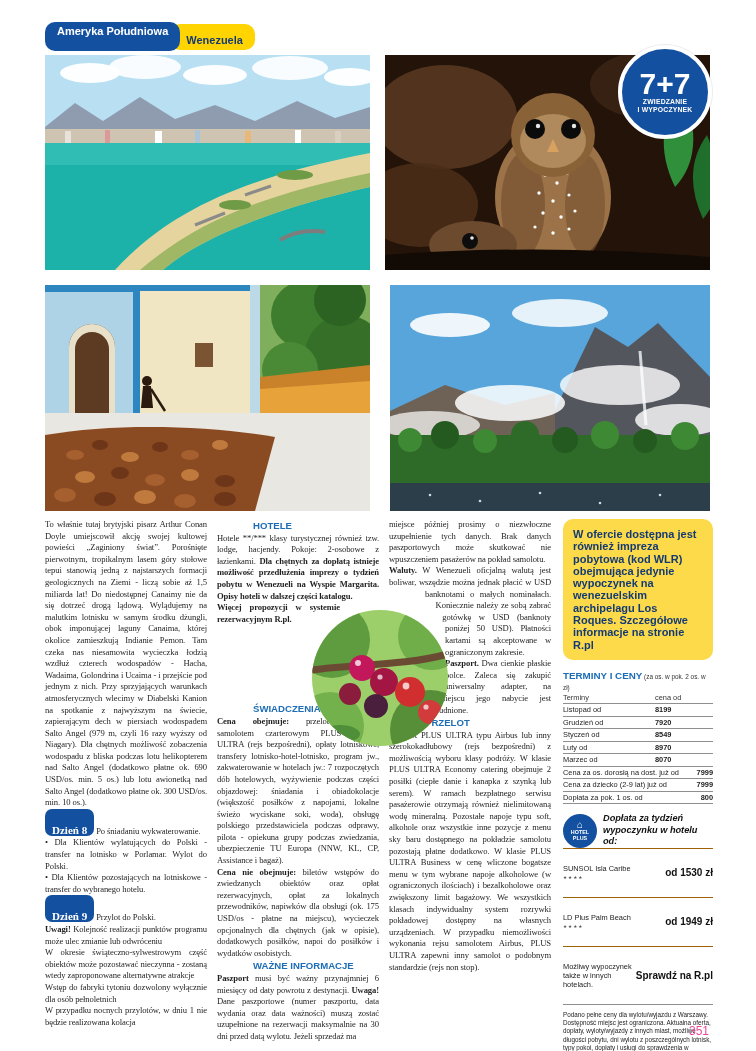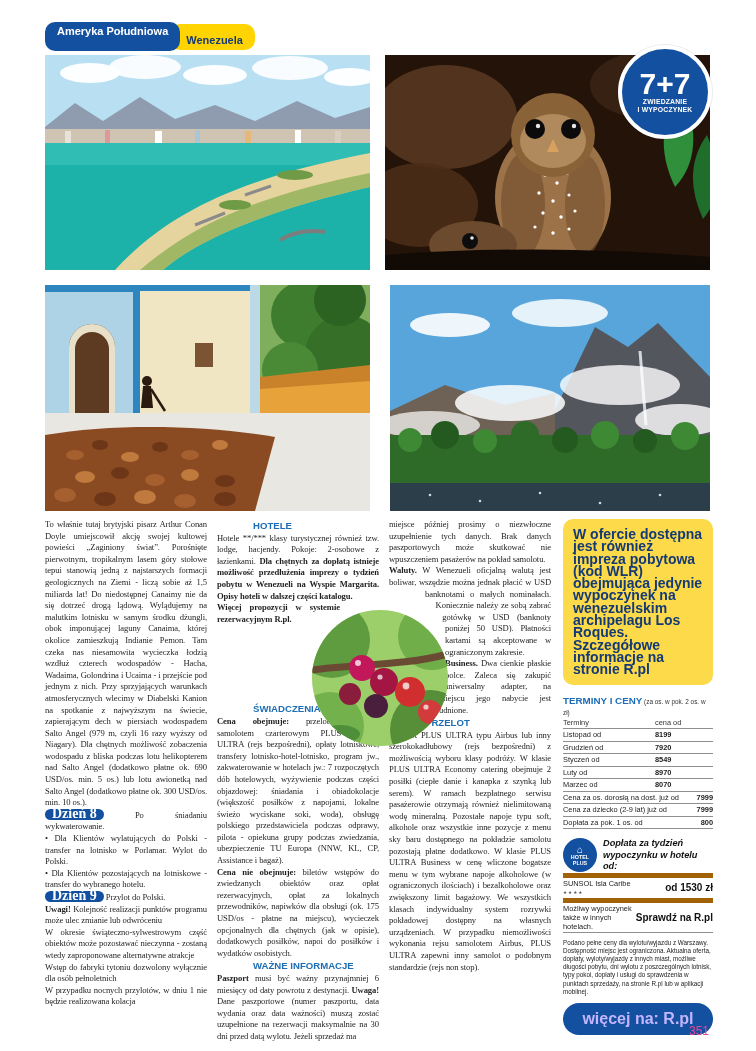--- a/index.html
+++ b/index.html
@@ -39,38 +39,38 @@
   #col1{left:45px;}
   #col2{left:217px;}
   #col3{left:389px;}
   .col p{margin:0;font-family:Liberation Serif, serif;}
   .col h4{
     margin:1px 0 1px;font-size:9.6px;color:#1c6db6;letter-spacing:0;
     font-weight:bold;text-align:left;padding-left:36px;
   }
   .daybadge{
     display:inline-block;background:#1450a0;color:#fff;font-weight:bold;
-    font-size:14px;line-height:10px;padding:0 7px 1px;border-radius:7px;
+    font-size:11px;line-height:10px;padding:16px 7px 1px;border-radius:7px;
     letter-spacing:0;
   }
   .spacer-r{float:right;width:64px;height:136px;
     shape-outside:ellipse(66px 70px at 100% 50%);}
   .spacer-l{float:left;width:56px;height:132px;
     shape-outside:ellipse(60px 68px at 0% 50%);}
   
   .circphoto{
     position:absolute;left:312px;top:610px;width:136px;height:136px;border-radius:50%;
     overflow:hidden;z-index:4;
   }
   .circphoto svg{display:block;width:100%;height:100%;}
   
   .sidebar{position:absolute;left:563px;top:519px;width:150px;}
   .infobox{
     background:#fcda4a;border-radius:10px;padding:9px 10px;color:#143a75;
-    font-weight:bold;font-size:14px;line-height:12.3px;text-align:left;
+    font-weight:bold;font-size:11px;line-height:12.3px;text-align:left;
   }
   .prices{margin-top:10px;}
   .prices-title{font-size:9.8px;font-weight:bold;color:#1c6db6;}
   .prices-title .note{font-size:6.4px;color:#333;font-weight:normal;}
   .prow{display:flex;align-items:center;border-bottom:1px solid #8f8f8f;
         font-size:7.4px;line-height:11.5px;color:#222;}
   .prow.head{color:#333;}
   .prow .plbl{flex:1;text-align:left;}
   .prow .pval{width:58px;text-align:left;font-weight:bold;}
   .prow.head .pval{font-weight:normal;}
@@ -78,22 +78,22 @@
   
   .hotelplus{margin-top:9px;}
   .hp-head{display:flex;align-items:center;gap:6px;}
   .hp-badge{
     width:34px;height:34px;border-radius:50%;background:#1450a0;color:#fff;
     display:flex;flex-direction:column;align-items:center;justify-content:center;
     font-size:5.4px;font-weight:bold;line-height:6px;flex:0 0 34px;
   }
   .hp-badge .house{font-size:10px;line-height:9px;}
   .hp-title{font-size:9.2px;font-weight:bold;color:#111;line-height:11.5px;text-align:left;font-style:italic;}
-  .hrow{display:flex;align-items:center;border-top:5px solid #a16207;
-        padding:1px 0;min-height:18px;}
+  .hrow{display:flex;align-items:center;border-top:1px solid #a16207;
+        padding:15px 0;min-height:18px;}
   .hrow:last-child{border-bottom:1px solid #8f8f8f;}
   .hname{flex:1;font-size:7.4px;line-height:9px;color:#222;text-align:left;}
   .hname .stars{display:block;font-size:4.6px;color:#555;letter-spacing:1px;}
   .hprice{font-size:10px;font-weight:bold;color:#111;white-space:nowrap;}
   .fineprint{margin-top:6px;font-size:6.3px;line-height:8.2px;color:#222;text-align:left;}
   
   .btn{background:#1450a0;color:#c4b5fd;border-radius:16px;text-align:center;
        display:flex;flex-direction:column;align-items:center;justify-content:center;
        cursor:pointer;}
   .btn-more{margin-top:7px;height:32px;font-size:16px;font-weight:bold;}
@@ -296,21 +296,21 @@
   <h4>ŚWIADCZENIA</h4>
   <p><b>Cena obejmuje:</b><span> przelot samolotem czarterowym PLUS ULTRA (rejs bezpośredni), opłaty lotniskowe, transfery lotnisko-hotel-lotnisko, program jw., zakwaterowanie w hotelach jw.: 7 rozpoczętych dób hotelowych, wyżywienie podczas części objazdowej: śniadania i obiadokolacje (większość posiłków z napojami, lokalne świeżo wyciskane soki, woda), obsługę polskiego przedstawiciela podczas odprawy, pilota - opiekuna grupy podczas zwiedzania, ubezpieczenie TU Europa (NNW, KL, CP, Assistance i bagaż).</span></p>
   <p><b>Cena nie obejmuje:</b><span> biletów wstępów do zwiedzanych obiektów oraz opłat rezerwacyjnych, opłat za lokalnych przewodników, napiwków dla obsługi (ok. 175 USD/os - płatne na miejscu), wycieczek opcjonalnych dla chętnych (jak w opisie), dodatkowych posiłków, napoi do posiłków i wydatków osobistych.</span></p>
   <h4>WAŻNE INFORMACJE</h4>
   <p><b>Paszport</b><span> musi być ważny przynajmniej 6 miesięcy od daty powrotu z destynacji. </span><b>Uwaga!</b><span> Dane paszportowe (numer paszportu, data wydania oraz data ważności) muszą zostać uzupełnione na rezerwacji maksymalnie na 30 dni przed datą wylotu. Jeżeli sprzedaż ma</span></p>
 </div>
 
 <div class="col" id="col3">
   <p><span>miejsce później prosimy o niezwłoczne uzupełnienie tych danych. Brak danych paszportowych może skutkować nie wpuszczeniem pasażerów na pokład samolotu.</span></p>
   <p><b>Waluty.</b><span> W Wenezueli oficjalną walutą jest boliwar, wszędzie można jednak płacić w USD </span><span class="spacer-l"></span><span>banknotami o małych nominałach. Koniecznie należy ze sobą zabrać gotówkę w USD (banknoty poniżej 50 USD). Płatności kartami są akceptowane w ograniczonym zakresie.</span></p>
-  <p><b>Business.</b><span> Dwa cienkie płaskie bolce. Zaleca się zakupić uniwersalny adapter, na miejscu jego nabycie jest utrudnione.</span></p>
+  <p><b>Paszport.</b><span> Dwa cienkie płaskie bolce. Zaleca się zakupić uniwersalny adapter, na miejscu jego nabycie jest utrudnione.</span></p>
   <h4>PRZELOT</h4>
   <p><span>Samolot PLUS ULTRA typu Airbus lub inny szerokokadłubowy (rejs bezpośredni) z możliwością wyboru klasy podróży. W klasie PLUS ULTRA Economy catering obejmuje 2 posiłki (ciepłe danie i kanapka z szynką lub serem). W ramach bezpłatnego serwisu pasażerowie otrzymają również nielimitowaną wodę mineralną. Pozostałe napoje typu soft, alkohole oraz wszystkie inne pozycje z menu sky baru dostępnego na pokładzie samolotu pozostają płatne dodatkowo. W klasie PLUS ULTRA Business w cenę wliczone bogatsze menu w tym wybrane napoje alkoholowe (w ograniczonych ilościach) i bezalkoholowe oraz zwiększony limit bagażowy. We wszystkich klasach indywidualny system rozrywki pokładowej dostępny na własnych urządzeniach. W przypadku niemożliwości wykonania rejsu samolotem Airbus, PLUS ULTRA zapewni inny samolot o podobnym standardzie (rejs non stop).</span></p>
 </div>
 
 <div class="sidebar">
 
   <div class="infobox">W ofercie dostępna jest również impreza pobytowa (kod WLR) obejmująca jedynie wypoczynek na wenezuelskim archipelagu Los Roques. Szczegółowe informacje na stronie R.pl</div>
 
   <div class="prices">
     <div class="prices-title"><span>TERMINY I CENY</span><span class="note"> (za os. w pok. 2 os. w zł)</span></div>
@@ -359,20 +359,24 @@
         <span>HOTEL</span>
         <span>PLUS</span>
       </div>
       <div class="hp-title">Dopłata za tydzień wypoczynku w hotelu od:</div>
     </div>
     <div class="hrow">
       <div class="hname"><span>SUNSOL Isla Caribe</span><span class="stars">★★★★</span></div>
       <b class="hprice">od 1530 zł</b>
     </div>
     <div class="hrow">
+      <div class="hname"><span>LD Plus Palm Beach</span><span class="stars">★★★★</span></div>
+      <b class="hprice">od 1949 zł</b>
+    </div>
+    <div class="hrow">
       <div class="hname"><span>Możliwy wypoczynek także w innych hotelach.</span></div>
       <b class="hprice">Sprawdź na R.pl</b>
     </div>
   </div>
 
   <div class="fineprint">Podano pełne ceny dla wylotu/wyjazdu z Warszawy. Dostępność miejsc jest ograniczona. Aktualna oferta, dopłaty, wyloty/wyjazdy z innych miast, możliwe długości pobytu, dni wylotu z poszczególnych lotnisk, typy pokoi, dopłaty i usługi do sprawdzenia w punktach sprzedaży, na stronie R.pl lub w aplikacji mobilnej.</div>
 
   <div class="btn btn-more">więcej na: R.pl</div>
   <div class="btn btn-code">Kod imprezy: WRE</div>
   <div class="btn btn-price">

